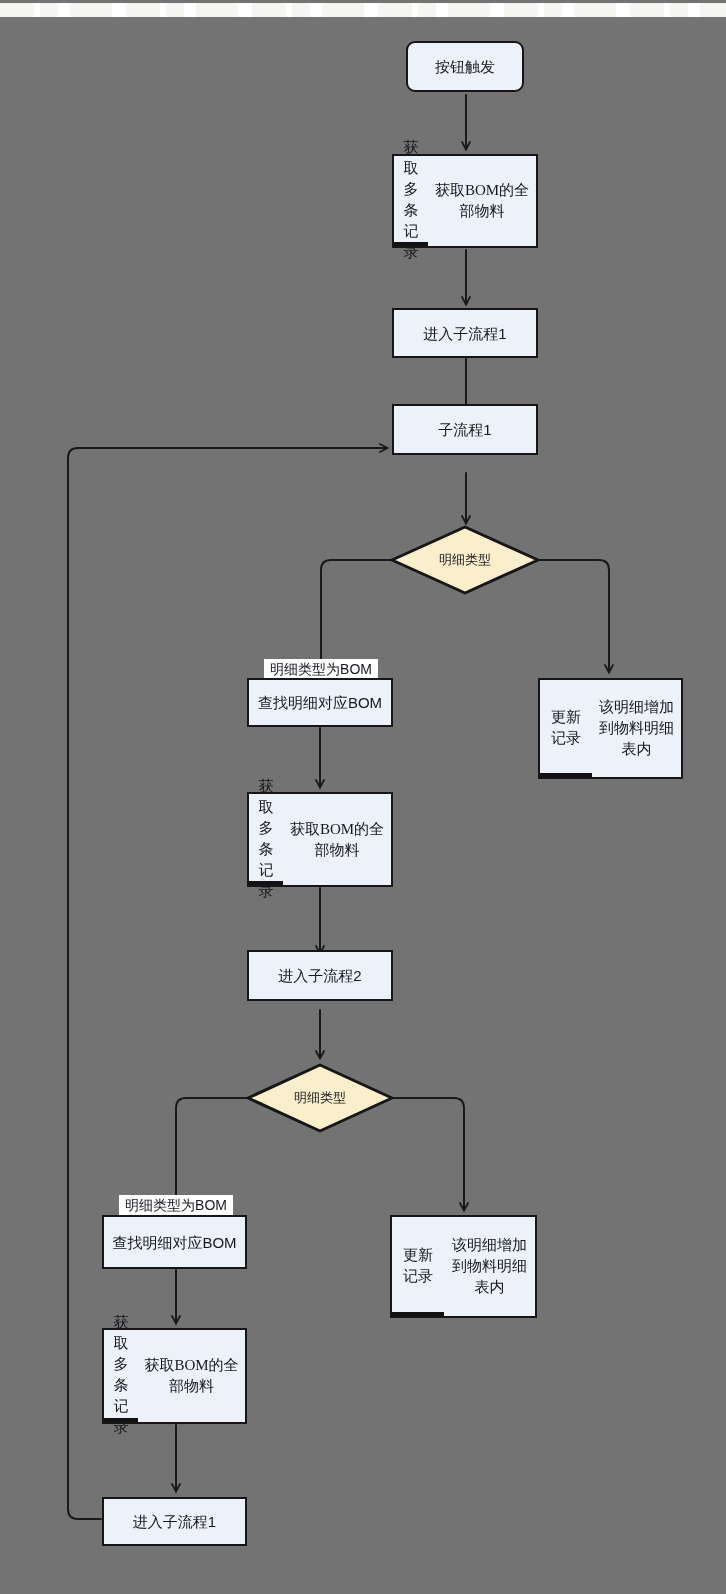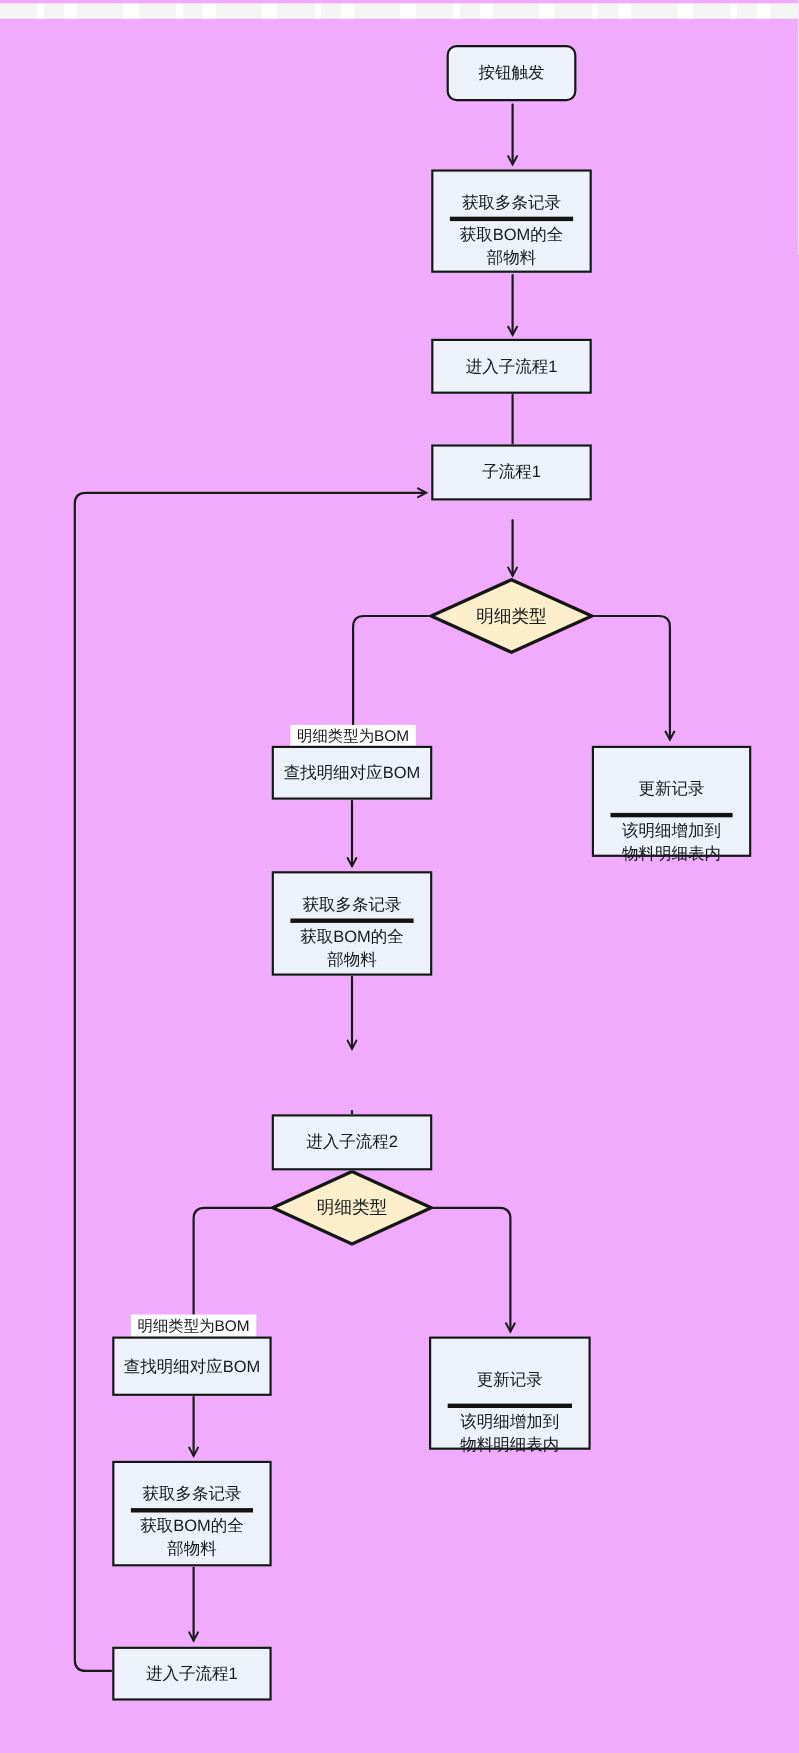--- a/index.html
+++ b/index.html
@@ -1,20 +1,20 @@
 <!DOCTYPE html>
 <html><head>
 <meta charset="utf-8">
 <style>
   html, body { margin: 0; padding: 0; background: #ffffff; }
   .stage {
     position: relative;
     width: 726px;
     height: 1594px;
-    background: #f0abfc;
+    background: #737373;
     font-family: "Liberation Sans", "DejaVu Sans", sans-serif;
     color: #16181d;
     overflow: hidden;
   }
   .watermark {
     position: absolute;
     left: 0; top: 3px;
     width: 100%; height: 14px;
     background: repeating-linear-gradient(90deg,
       #f5f5f1 0px,  #f5f5f1 34px,
@@ -32,38 +32,39 @@
     border: 2px solid #161616;
     display: flex;
     align-items: center;
     justify-content: center;
     text-align: center;
     font-size: 15px;
     line-height: 1.4;
     color: #16181d;
   }
   .node.start { border-radius: 9px; border-width: 2.5px; }
-  .node.record { flex-direction: column; align-items: stretch; justify-content: flex-start; padding: 15px; }
+  .node.record { flex-direction: row; align-items: stretch; justify-content: flex-start; padding: 0; }
   .record .hdr {
     flex: 0 0 26px;
     display: flex; align-items: center; justify-content: center;
     border-bottom: 4px solid #121212;
     padding: 0 4px;
   }
   .record.tall-hdr .hdr { flex-basis: 44px; }
   .record .bod {
     flex: 1 1 auto;
     display: flex; align-items: center; justify-content: center;
     text-align: center;
     padding: 2px 5px;
+    font-family: Liberation Serif, serif;
   }
   .diamond-label {
     position: absolute;
     display: flex; align-items: center; justify-content: center;
-    font-size: 16px;
+    font-size: 13px;
     color: #16181d;
     pointer-events: none;
     font-family: Liberation Mono, monospace;
   }
   .edge-label {
     position: absolute;
     display: flex; align-items: center; justify-content: center;
     font-size: 14px;
     background: #ffffff;
     color: #16181d;
@@ -134,21 +135,21 @@
   <div class="node record tall-hdr" style="left:538px; top:678px; width:145px; height:101px;">
     <div class="hdr">更新记录</div>
     <div class="bod">该明细增加到物料明细表内</div>
   </div>
 
   <div class="node record" style="left:247px; top:792px; width:146px; height:95px;">
     <div class="hdr">获取多条记录</div>
     <div class="bod">获取BOM的全部物料</div>
   </div>
 
-  <div class="node" style="left:247px; top:1013px; width:146px; height:51px;">
+  <div class="node" style="left:247px; top:950px; width:146px; height:51px;">
     <span>进入子流程2</span>
   </div>
 
   <div class="diamond-label" style="left:260px; top:1087px; width:120px; height:22px;">明细类型</div>
 
   <div class="edge-label" style="left:119px; top:1147px; width:114px; height:21px;">明细类型为BOM</div>
 
   <div class="node" style="left:102px; top:1215px; width:145px; height:54px;">
     <span>查找明细对应BOM</span>
   </div>

